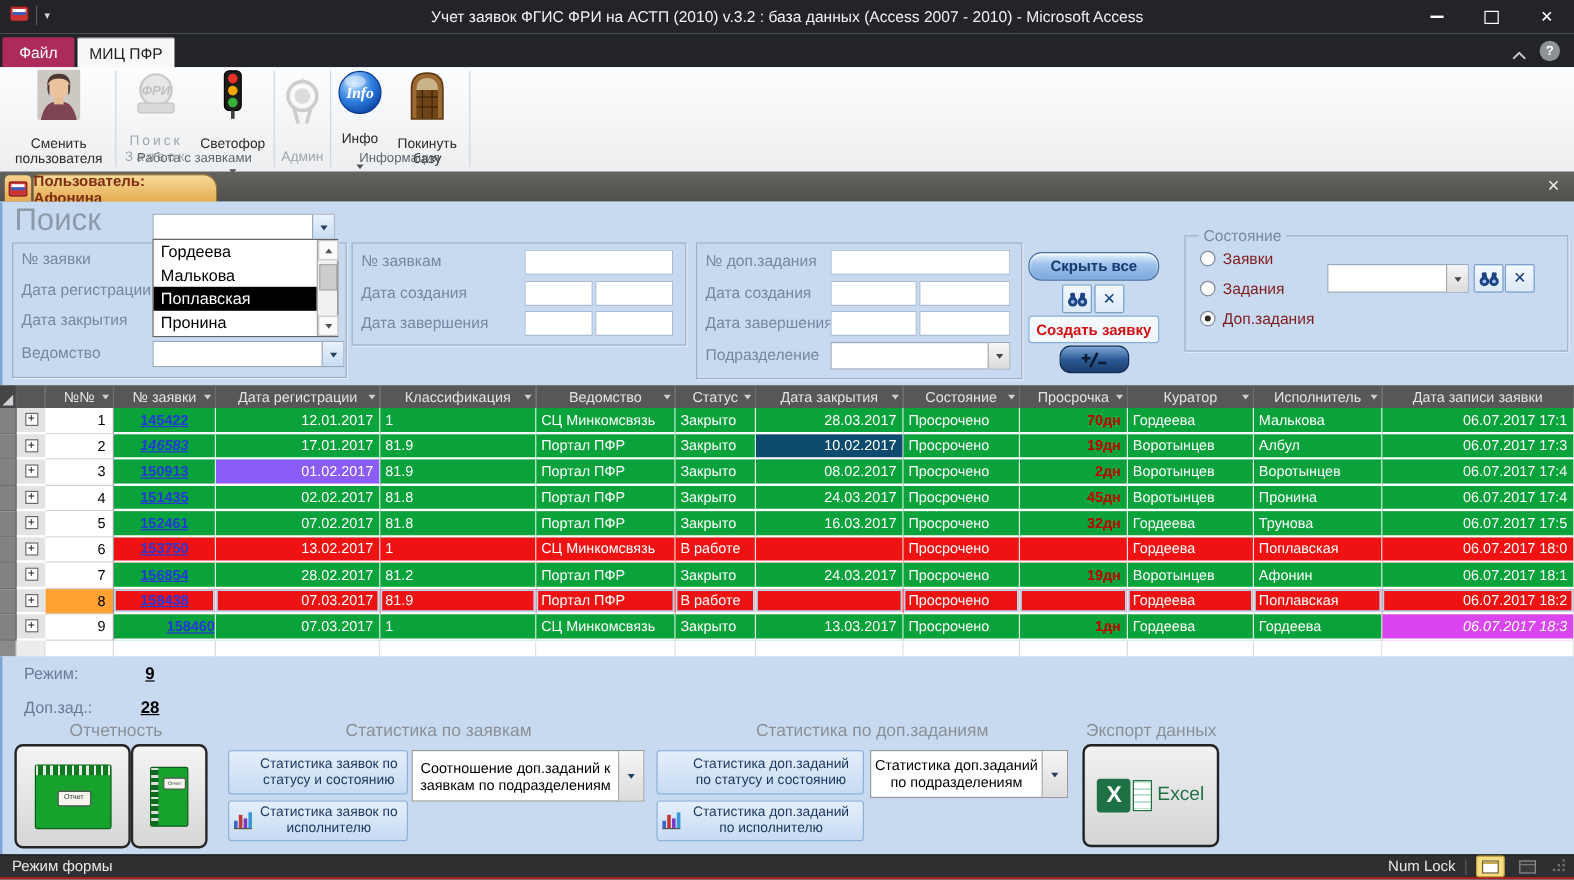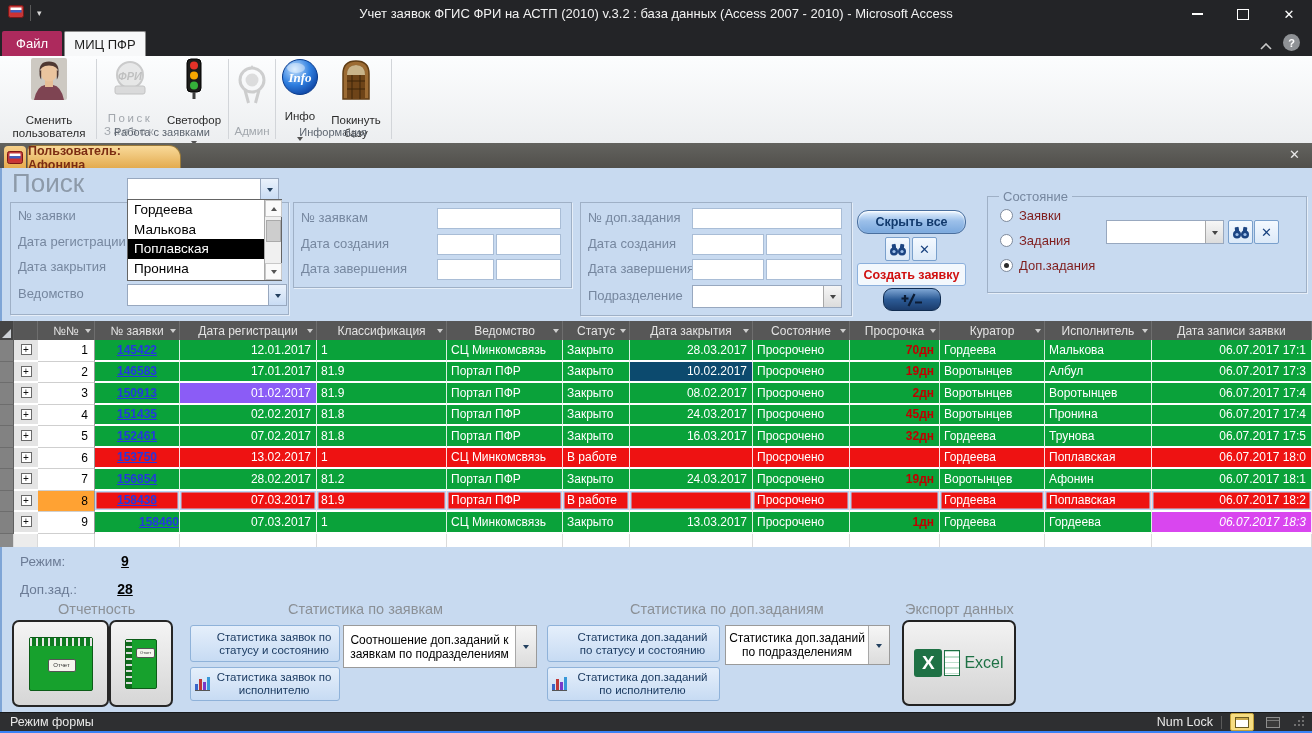--- a/index.html
+++ b/index.html
@@ -137,21 +137,21 @@
   .fdrop{position:absolute;background:#fff;border:1px solid #9a9a9a;display:flex;}
   .fdrop .txt{flex:1;font-size:12px;color:#000;display:flex;align-items:center;justify-content:center;text-align:center;line-height:14px;padding:2px;}
   .excelbtn{position:absolute;background:linear-gradient(#f2f2f2,#d4d4d4);border:2px solid #222;border-radius:7px;
      display:flex;align-items:center;justify-content:center;gap:2px;}
   .xl-x{width:28px;height:28px;background:#1e7145;color:#fff;font-weight:bold;font-size:19px;display:flex;align-items:center;justify-content:center;border-radius:3px;}
   .xl-sheet{width:14px;height:24px;background:#fff;border:1px solid #1e7145;background-image:repeating-linear-gradient(to bottom,#bfe0cd 0 1.5px,transparent 1.5px 5.5px);}
   .xl-label{font-size:16px;color:#1e7145;margin-left:2px;}
 
   
   .statusbar{position:absolute;left:0;top:712px;width:1312px;height:21px;background:#2e2f31;border-top:1px solid #18191a;
-     border-bottom:2px solid #3b82f6;box-sizing:border-box;display:flex;align-items:center;color:#e8e8e8;font-size:12.5px;}
+     border-bottom:2px solid #b91c1c;box-sizing:border-box;display:flex;align-items:center;color:#e8e8e8;font-size:12.5px;}
   .sb-left{margin-left:10px;}
   .sb-right{position:absolute;right:6px;display:flex;align-items:center;gap:8px;}
   .sb-sep{width:1px;height:13px;background:#5a5a5a;}
   .sic1{width:22px;height:16px;background:#f7dd82;border:1px solid #c2a138;border-radius:2px;display:flex;align-items:center;justify-content:center;}
   .sic1 i{display:block;width:12px;height:9px;border:1px solid #6b5b20;background:#fff;box-shadow:inset 0 2px 0 #caa94a;}
   .sic2{width:22px;height:16px;display:flex;align-items:center;justify-content:center;}
   .sic2 i{display:block;width:12px;height:9px;border:1px solid #8e8e8e;background:linear-gradient(#7a7a7a,#7a7a7a) 0 2px/12px 1px no-repeat,#3a3a3a;}
   .grip{width:12px;height:12px;position:relative;margin-left:2px;}
   .grip::before{content:'';position:absolute;left:0;top:8px;width:2px;height:2px;background:#6f6f6f;
      box-shadow:4px 0 #6f6f6f,8px 0 #6f6f6f,4px -4px #6f6f6f,8px -4px #6f6f6f,8px -8px #6f6f6f;}
@@ -489,21 +489,21 @@
       <div class="rc c al" style="background: rgb(10, 162, 58);">Просрочено</div>
       <div class="rc c ar ovd" style="background: rgb(10, 162, 58);">70дн</div>
       <div class="rc c al" style="background: rgb(10, 162, 58);">Гордеева</div>
       <div class="rc c al" style="background: rgb(10, 162, 58);">Малькова</div>
       <div class="rc c ar" style="background: rgb(10, 162, 58);">06.07.2017 17:1</div>
       <div class="rc selc"></div>
       <div class="rc expc">
         <span class="plus">+</span>
       </div>
       <div class="rc numc">2</div>
-      <div class="rc c center" style="background: rgb(10, 162, 58);">
+      <div class="rc c center" style="background: rgb(10, 162, 58); font-style: italic;">
         <span class="rlink">146583</span>
       </div>
       <div class="rc c ar" style="background: rgb(10, 162, 58);">17.01.2017</div>
       <div class="rc c al" style="background: rgb(10, 162, 58);">81.9</div>
       <div class="rc c al" style="background: rgb(10, 162, 58);">Портал ПФР</div>
       <div class="rc c al" style="background: rgb(10, 162, 58);">Закрыто</div>
       <div class="rc c ar" style="background: #0c4a6e;">10.02.2017</div>
       <div class="rc c al" style="background: rgb(10, 162, 58);">Просрочено</div>
       <div class="rc c ar ovd" style="background: rgb(10, 162, 58);">19дн</div>
       <div class="rc c al" style="background: rgb(10, 162, 58);">Воротынцев</div>

